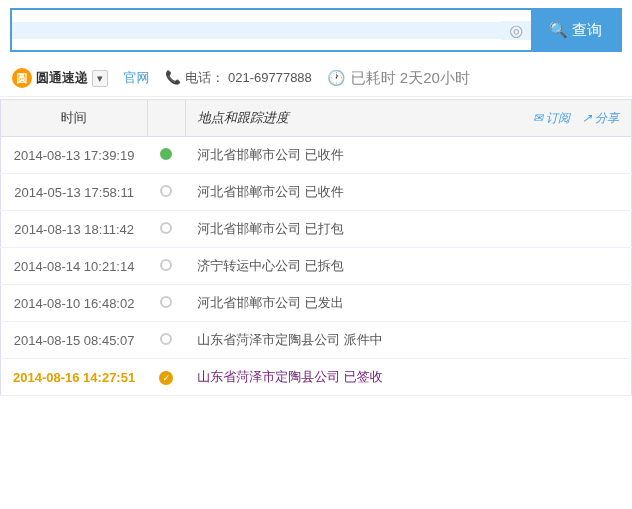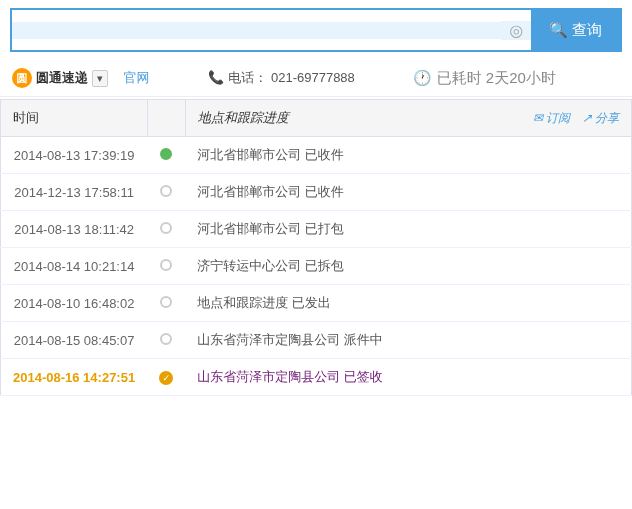--- a/index.html
+++ b/index.html
@@ -94,38 +94,37 @@
       cursor: pointer;
       font-size: 11px;
       color: #555;
     }
     .official-site {
       color: #4a9fde;
       cursor: pointer;
     }
     .phone-info, .time-info {
       color: #555;
-      margin-left: 43px;
     }
     .time-info {
       color: #888;
       font-size: 15px;
     }
 
     
     .tracking-table {
       width: 100%;
       border-collapse: collapse;
       border: 1px solid #dde;
       margin-top: 2px;
     }
     .tracking-table th {
       background: #f5f5f5;
       padding: 9px 12px;
-      text-align: left;
+      text-align: center;
       border: 1px solid #dde;
       font-size: 13px;
       color: #333;
       font-weight: normal;
       margin-left: 32px;
     }
     .th-location {
       display: flex;
       align-items: center;
       justify-content: space-between;
@@ -257,38 +256,38 @@
       </th>
     </tr>
   </thead>
   <tbody id="tracking-tbody">
   <tr>
         <td class="td-time">2014-08-13 17:39:19</td>
         <td class="timeline-col"><span class="dot dot-filled"></span></td>
         <td class="td-location">河北省邯郸市公司 已收件</td>
       </tr>
       <tr>
-        <td class="td-time">2014-12-13 17:58:11</td>
+        <td class="td-time">2014-05-13 17:58:11</td>
         <td class="timeline-col"><span class="dot"></span></td>
         <td class="td-location">河北省邯郸市公司 已收件</td>
       </tr>
       <tr>
         <td class="td-time">2014-08-13 18:11:42</td>
         <td class="timeline-col"><span class="dot"></span></td>
         <td class="td-location">河北省邯郸市公司 已打包</td>
       </tr>
       <tr>
         <td class="td-time">2014-08-14 10:21:14</td>
         <td class="timeline-col"><span class="dot"></span></td>
         <td class="td-location">济宁转运中心公司 已拆包</td>
       </tr>
       <tr>
         <td class="td-time">2014-08-10 16:48:02</td>
         <td class="timeline-col"><span class="dot"></span></td>
-        <td class="td-location">地点和跟踪进度 已发出</td>
+        <td class="td-location">河北省邯郸市公司 已发出</td>
       </tr>
       <tr>
         <td class="td-time">2014-08-15 08:45:07</td>
         <td class="timeline-col"><span class="dot"></span></td>
         <td class="td-location">山东省菏泽市定陶县公司 派件中</td>
       </tr>
       <tr class="row-latest">
         <td class="td-time">2014-08-16 14:27:51</td>
         <td class="timeline-col"><span class="dot dot-check">✓</span></td>
         <td class="td-location">山东省菏泽市定陶县公司 已签收</td>

